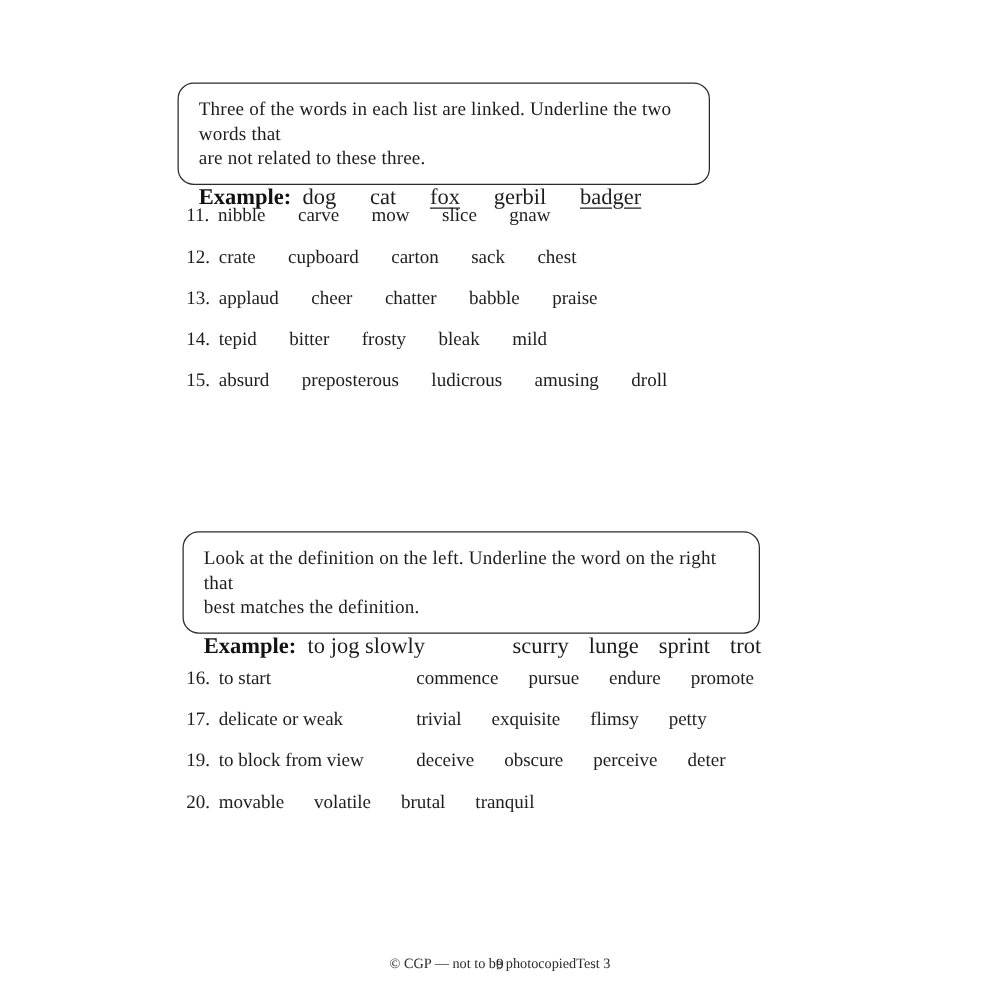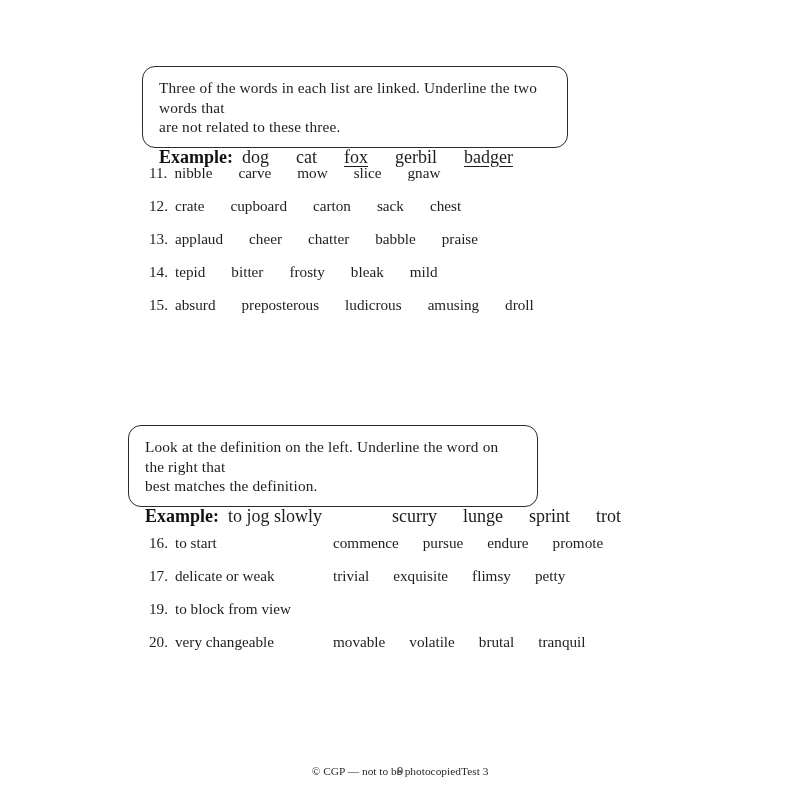--- a/index.html
+++ b/index.html
@@ -33,23 +33,23 @@
     background: #ffffff;
     padding: 11px 18px 10px 16px;
   }
   #box-1 {
     left: 142px;
     top: 66px;
     width: 426px;
     height: 82px;
   }
   #box-2 {
-    left: 128px;
+    left: 146px;
     top: 425px;
-    width: 410px;
+    width: 462px;
     height: 82px;
   }
 
   .instruction-text {
     font-size: 15.3px;
     line-height: 19.5px;
     color: #1d1d1d;
     letter-spacing: 0.01em;
     white-space: pre-line;
   }
@@ -77,21 +77,21 @@
   .example-words .w.underlined {
     text-decoration: underline;
     text-underline-offset: 2.5px;
   }
 
   
   #example-1 .example-words .w + .w { margin-left: 27px; }
   
   #example-2 .def { color: #1d1d1d; }
   #example-2 .opts { display: flex; align-items: baseline; margin-left: 70px; }
-  #example-2 .opts .w + .w { margin-left: 26px; }
+  #example-2 .opts .w + .w { margin-left: 16px; }
 
   
   .qsection {
     position: absolute;
     left: 149px;
   }
   #qsection-1 { top: 164px; width: 470px; text-align: center; }
   #qsection-2 { top: 534px; width: 480px; }
 
   .qrow {
@@ -251,24 +251,29 @@
         <span class="words">
           <span class="w">trivial</span>
           <span class="w">exquisite</span>
           <span class="w">flimsy</span>
           <span class="w">petty</span>
         </span>
       </div>
       <div class="qrow">
         <span class="qnum">19.</span>
         <span class="definition">to block from view</span>
+        <span class="words">
+          <span class="w">deceive</span>
+          <span class="w">obscure</span>
+          <span class="w">perceive</span>
+          <span class="w">deter</span>
+        </span>
       </div>
       <div class="qrow">
         <span class="qnum">20.</span>
-        <span class="definition">very changeable</span>
         <span class="words">
           <span class="w">movable</span>
           <span class="w">volatile</span>
           <span class="w">brutal</span>
           <span class="w">tranquil</span>
         </span>
       </div>
     </div>
 
   <div class="footer">

